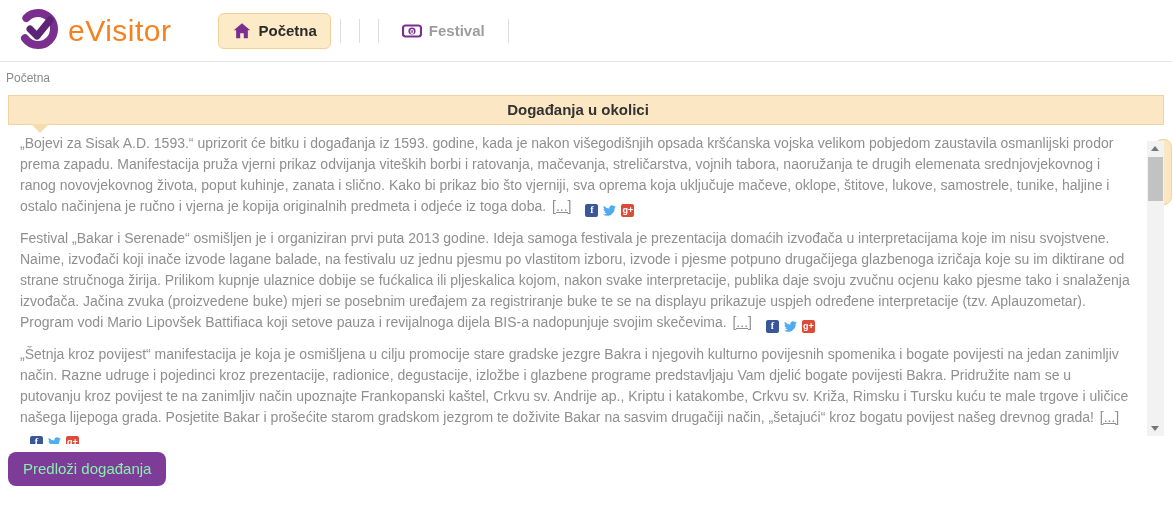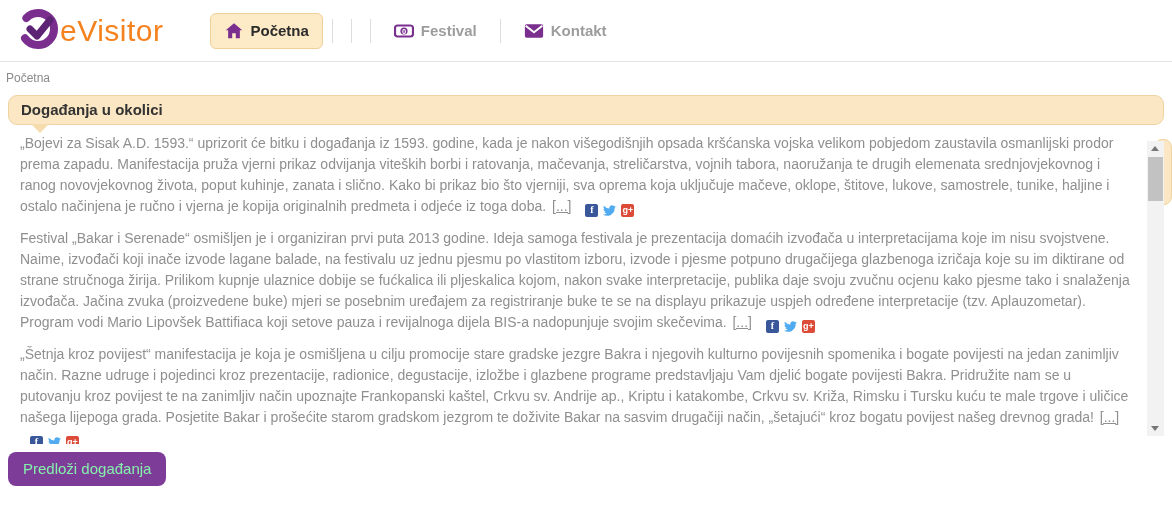--- a/index.html
+++ b/index.html
@@ -2,37 +2,37 @@
 <html><head>
 <meta charset="utf-8">
 <style>
   * { margin:0; padding:0; box-sizing:border-box; }
   html,body { width:1172px; height:505px; background:#fff; overflow:hidden;
               font-family:"Liberation Sans", sans-serif; }
 
   
   .topbar { height:62px; display:flex; align-items:center; padding:0 10px;
             border-bottom:1px solid #e4e4e4; background:#fff; }
-  .logo { display:flex; align-items:center; margin-left:6px; cursor:pointer; }
+  .logo { display:flex; align-items:center; gap:8px; margin-left:6px; cursor:pointer; }
   .logo-text { font-size:30px; color:#f5821f; letter-spacing:0.5px; font-weight:400; }
   .nav { display:flex; align-items:center; margin-left:46px; }
   .nav-item { display:flex; align-items:center; gap:7px; padding:8px 13px;
               font-size:15px; font-weight:bold; color:#9d9d9d; cursor:pointer;
               border:1px solid transparent; border-radius:6px; white-space:nowrap; }
   .nav-item.active { background:#fdeac6; border-color:#f0d099; color:#2b2b2b; }
   .nav-sep { width:1px; height:24px; background:#ddd; margin:0 9px; }
   .nav-ico { width:20px; height:18px; flex:0 0 auto; }
 
   
   .breadcrumb { margin:9px 0 0 6px; font-size:12px; color:#8a8a8a; cursor:pointer; }
 
   
   .panel-header { position:relative; margin:10px 8px 0 8px; background:#fbe7c3;
-                  border:1px solid #efd3a0; border-radius:9px; padding:5px 28px 6px 12px;
-                  font-size:15px; font-weight:bold; color:#333; }
+                  border:1px solid #efd3a0; border-radius:0; padding:5px 28px 6px 12px;
+                  font-size:15px; font-weight:bold; color:#333;text-align:center; }
   .panel-header:after { content:""; position:absolute; left:22px; bottom:-9px;
                   border-left:9px solid transparent; border-right:9px solid transparent;
                   border-top:9px solid #f6ddae; }
 
   
   .content-wrap { position:relative; margin:6px 8px 0 16px; height:313px; }
   .content { height:100%; overflow:hidden; padding:2px 30px 0 4px;
              font-size:14px; line-height:21px; color:#8f8f8f; }
   .content p { margin-bottom:11px; }
   .more-link { color:#8f8f8f; text-decoration:underline; cursor:pointer; margin-left:2px; }
@@ -104,27 +104,20 @@
       <svg class="nav-ico" viewBox="0 0 20 16">
         <rect x="1" y="2.5" width="18" height="11" rx="2.5" fill="none" stroke="#7a2e8e" stroke-width="2.2"></rect>
         <circle cx="10" cy="8" r="3.6" fill="#7a2e8e"></circle>
         <text x="10" y="10.6" font-size="7.5" font-family="Liberation Sans, sans-serif" font-weight="bold" fill="#fff" text-anchor="middle">0</text>
       </svg>
       <span>Festival</span>
     </div>
 
     <span class="nav-sep"></span>
 
-    <div class="nav-item">
-      <svg class="nav-ico" viewBox="0 0 18 16">
-        <rect x="0.8" y="2" width="16.4" height="12" rx="1.6" fill="#7a2e8e"></rect>
-        <path d="M1.5 3.2 L9 9.2 L16.5 3.2" fill="none" stroke="#fff" stroke-width="1.7"></path>
-      </svg>
-      <span>Kontakt</span>
-    </div>
   </div>
 </div>
 
 
 <div class="breadcrumb">Početna</div>
 
 
 <div class="panel-header">Događanja u okolici</div>
 
 

